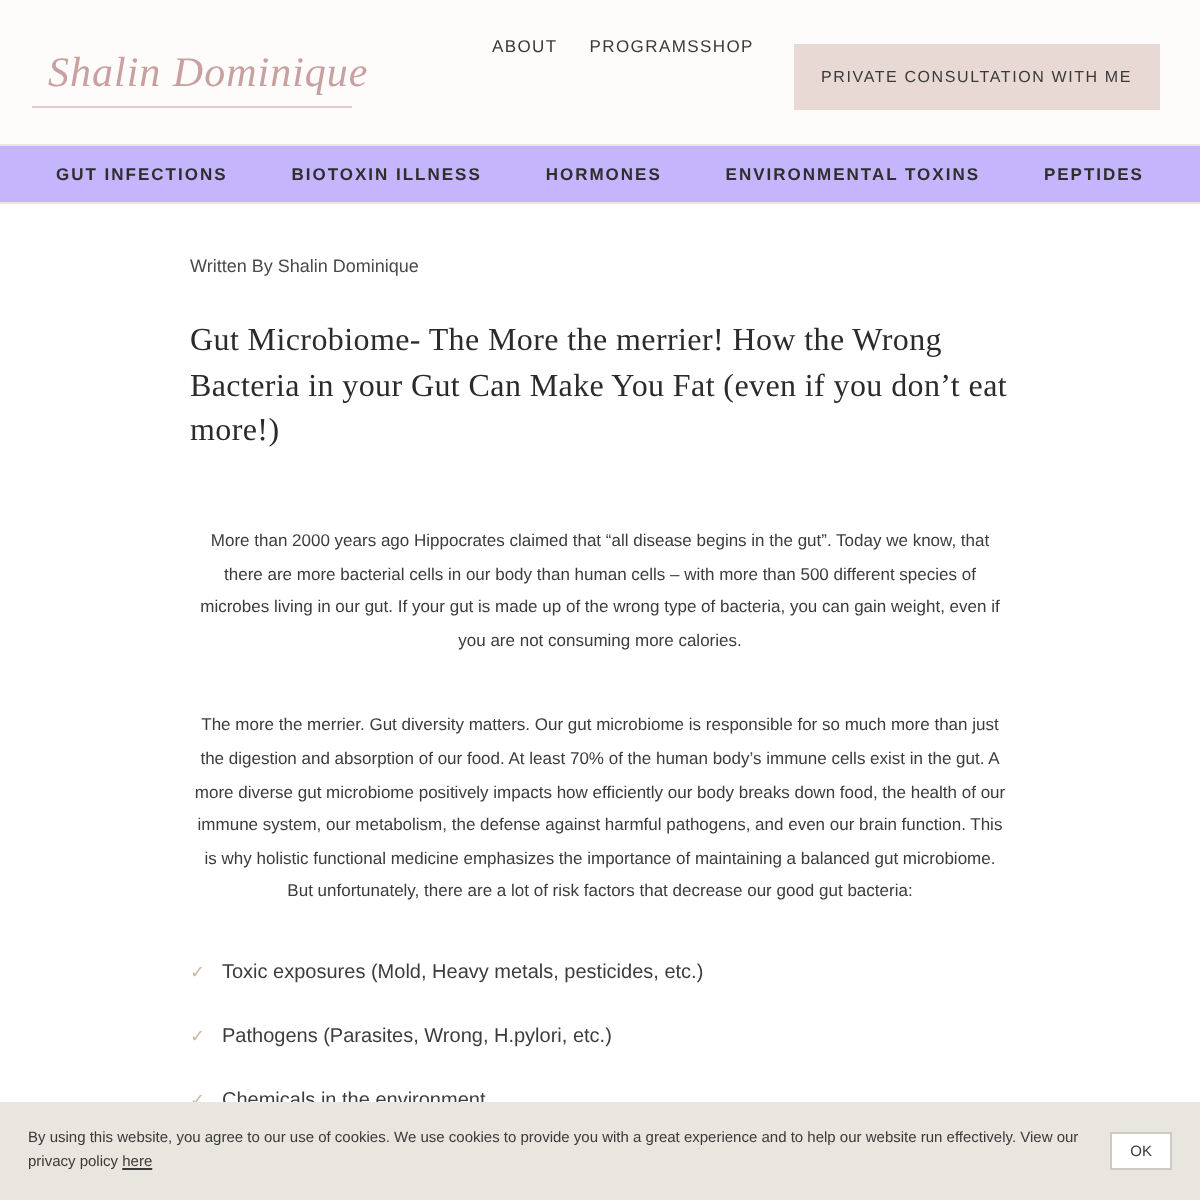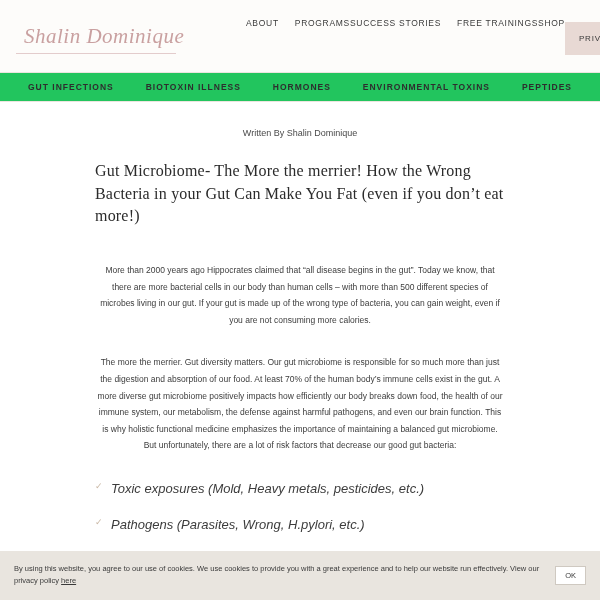--- a/index.html
+++ b/index.html
@@ -72,21 +72,21 @@
     text-transform: uppercase;
     padding: 12px 14px;
     border: none;
     white-space: nowrap;
     cursor: pointer;
     font-family: "Liberation Sans", sans-serif;
   }
 
   
   .cat-bar {
-    background: #22c55e;
+    background: #c4b5fd;
     border-top: 1px solid #ece5df;
     border-bottom: 1px solid #ece5df;
     display: flex;
     align-items: center;
     justify-content: space-between;
     padding: 9px 28px;
     height: 30px;
   }
   .cat-item {
     font-size: 8.5px;
@@ -99,21 +99,20 @@
   }
 
   
   .article {
     padding: 26px 95px 0 95px;
   }
   .byline {
     font-size: 9px;
     color: #4a4a4a;
     margin-bottom: 22px;
-    text-align: center;
   }
   .post-title {
     font-family: "Liberation Serif", serif;
     font-size: 16px;
     line-height: 1.42;
     color: #2b2b2b;
     font-weight: normal;
     margin: 0 0 34px 0;
     letter-spacing: 0.2px;
   }
@@ -135,24 +134,23 @@
     margin-bottom: 18px;
   }
   .check-icon {
     flex: 0 0 auto;
     width: 16px;
     color: #c9b7a4;
     font-size: 9px;
     line-height: 1.4;
   }
   .bullet-text {
-    font-size: 13px;
+    font-size: 10px;
     color: #3c3c3c;
     line-height: 1.4;
-    font-style: italic;
   }
 
   
   .cookie-banner {
     position: absolute;
     left: 0; right: 0; bottom: 0;
     background: #e9e5df;
     padding: 12px 14px;
     display: flex;
     align-items: center;
@@ -189,24 +187,20 @@
 <header class="site-header">
   <div>
     <div class="logo">Shalin Dominique</div>
     <div class="logo-underline"></div>
   </div>
 
   <nav class="nav-wrap">
     <div class="nav-row">
       <a class="nav-link" href="#">ABOUT</a>
       <a class="nav-link" href="#">PROGRAMS</a>
-    </div>
-    <div class="nav-row">
-      <a class="nav-link" href="#">SUCCESS STORIES</a>
-      <a class="nav-link" href="#">FREE TRAININGS</a>
     </div>
     <div class="nav-row">
       <a class="nav-link" href="#">SHOP</a>
     </div>
   </nav>
 
   <div class="cta-wrap">
     <button class="cta-button">PRIVATE CONSULTATION WITH ME</button>
   </div>
 </header>

